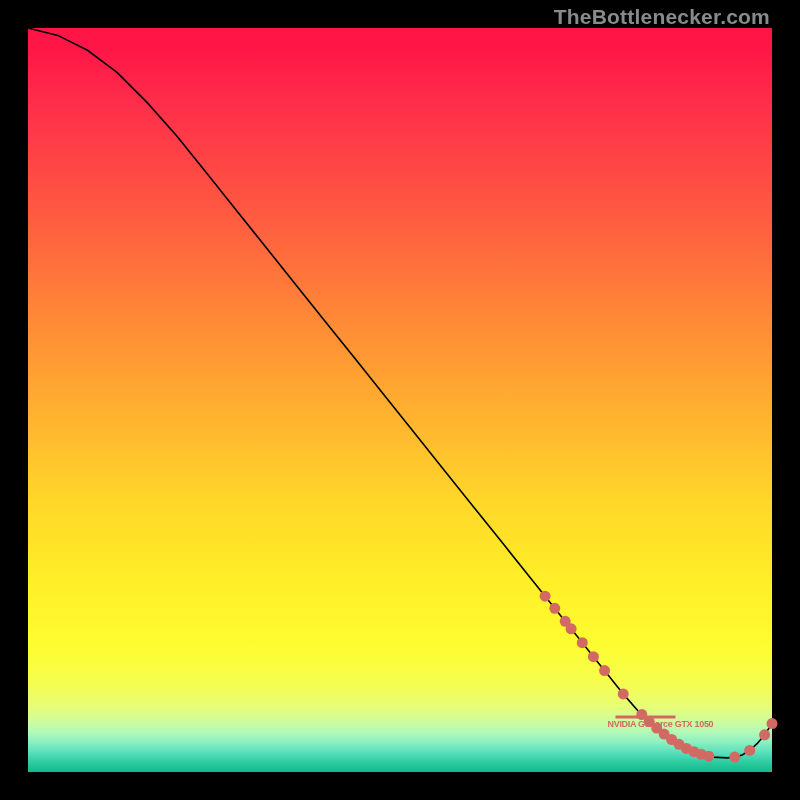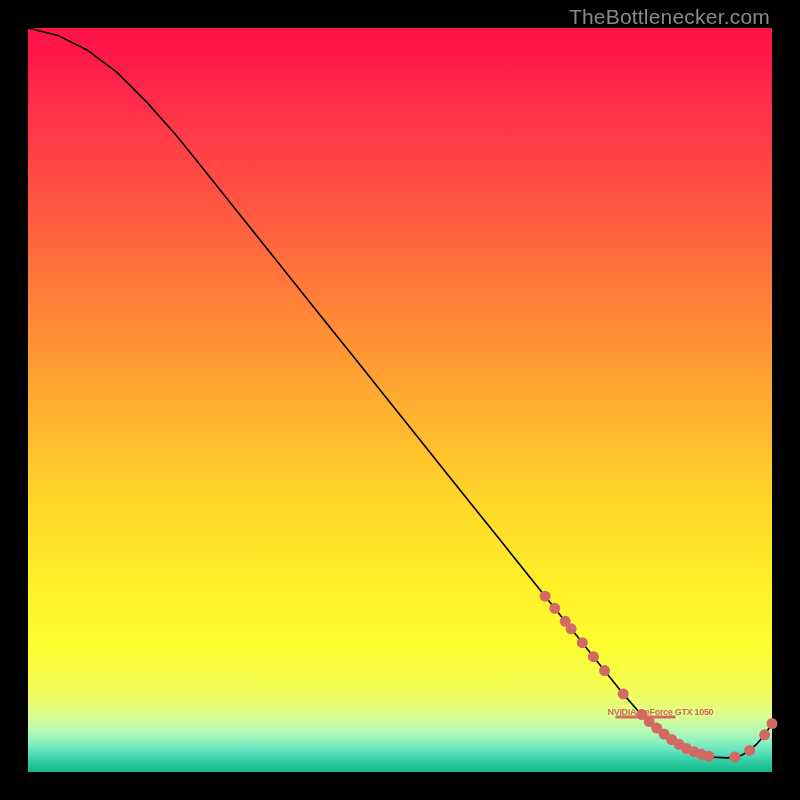--- a/index.html
+++ b/index.html
@@ -45,41 +45,42 @@
       #23c599 99.1%,
       #14b98b 100%
     );
   }
   .watermark {
     position: absolute;
     top: 5px;
     right: 30px;
     color: #888a8c;
     font-size: 21px;
-    font-weight: 400;
+    font-weight: 700;
     letter-spacing: 0.2px;
     pointer-events: none;
   }
   svg.curve {
     position: absolute;
     left: 0;
     top: 0;
     width: 744px;
     height: 744px;
     overflow: visible;
     pointer-events: none;
   }
   .series-label {
     position: absolute;
     color: #d26a63;
     font-size: 9px;
     font-weight: 700;
     letter-spacing: -0.3px;
     white-space: nowrap;
     pointer-events: none;
+    margin-top: 12px;
   }
 </style>
 </head>
 <body>
 <div class="frame">
 
   <div class="watermark">TheBottlenecker.com</div>
 
   <div class="plot-area">
     <svg class="curve" viewBox="0 0 744 744" preserveAspectRatio="none">

